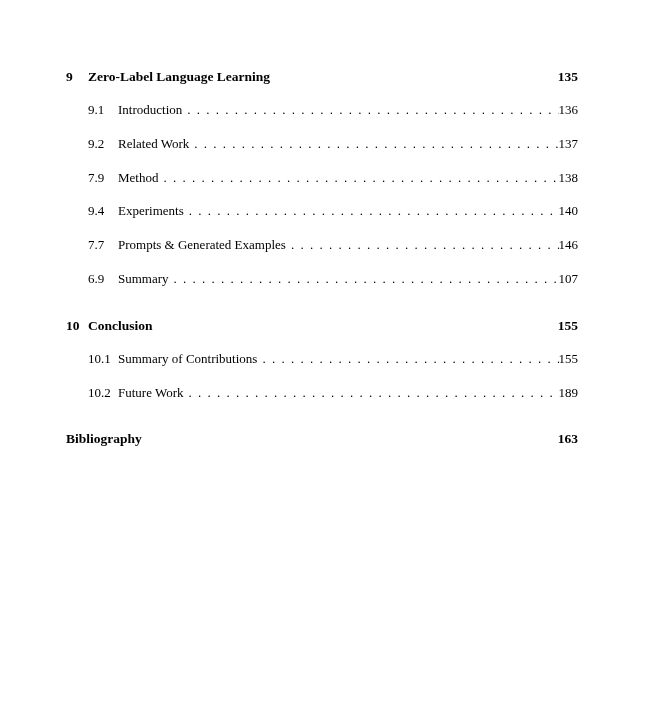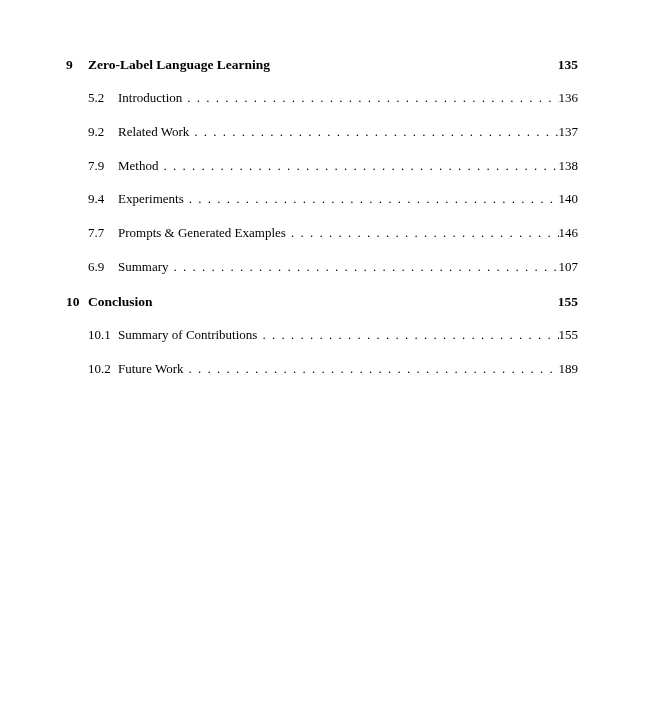--- a/index.html
+++ b/index.html
@@ -66,39 +66,40 @@
       flex: 1 1 auto;
       overflow: hidden;
       white-space: nowrap;
       letter-spacing: 1.5px;
       padding-right: 4px;
       min-width: 10px;
     }
     .pagenum {
       flex: none;
       text-align: right;
+      margin-top: 12px;
     }
     .chapter-row .pagenum {
       font-weight: bold;
     }
   </style>
 </head>
 <body>
 
 <div class="page">
   <div class="toc" id="toc">
       <div class="chapter-row first">
         <span class="chapter-num">9</span>
         <span class="chapter-title">Zero-Label Language Learning</span>
         <span class="chapter-spacer"></span>
         <span class="pagenum">135</span>
       </div>
       <div class="entry-row">
         <span class="entry-indent"></span>
-        <span class="entry-num">5.2</span>
+        <span class="entry-num">9.1</span>
         <span class="entry-title">Introduction</span>
         <span class="leader">. . . . . . . . . . . . . . . . . . . . . . . . . . . . . . . . . . . . . . . . . . . . . . . . . . . . . . . . . . . . . . . . . . . . . . . . . . . . . . . . . . . . . . . . . . . . . . . . . . . . . . . . . . . . . . . . . . . . . . . . </span>
         <span class="pagenum">136</span>
       </div>
       <div class="entry-row">
         <span class="entry-indent"></span>
         <span class="entry-num">9.2</span>
         <span class="entry-title">Related Work</span>
         <span class="leader">. . . . . . . . . . . . . . . . . . . . . . . . . . . . . . . . . . . . . . . . . . . . . . . . . . . . . . . . . . . . . . . . . . . . . . . . . . . . . . . . . . . . . . . . . . . . . . . . . . . . . . . . . . . . . . . . . . . . . . . . </span>
         <span class="pagenum">137</span>
@@ -144,14 +145,19 @@
         <span class="leader">. . . . . . . . . . . . . . . . . . . . . . . . . . . . . . . . . . . . . . . . . . . . . . . . . . . . . . . . . . . . . . . . . . . . . . . . . . . . . . . . . . . . . . . . . . . . . . . . . . . . . . . . . . . . . . . . . . . . . . . . </span>
         <span class="pagenum">155</span>
       </div>
       <div class="entry-row">
         <span class="entry-indent"></span>
         <span class="entry-num">10.2</span>
         <span class="entry-title">Future Work</span>
         <span class="leader">. . . . . . . . . . . . . . . . . . . . . . . . . . . . . . . . . . . . . . . . . . . . . . . . . . . . . . . . . . . . . . . . . . . . . . . . . . . . . . . . . . . . . . . . . . . . . . . . . . . . . . . . . . . . . . . . . . . . . . . . </span>
         <span class="pagenum">189</span>
       </div>
+      <div class="chapter-row">
+        <span class="chapter-title">Bibliography</span>
+        <span class="chapter-spacer"></span>
+        <span class="pagenum">163</span>
+      </div>
     </div>
 </div>
 
 </body></html>

